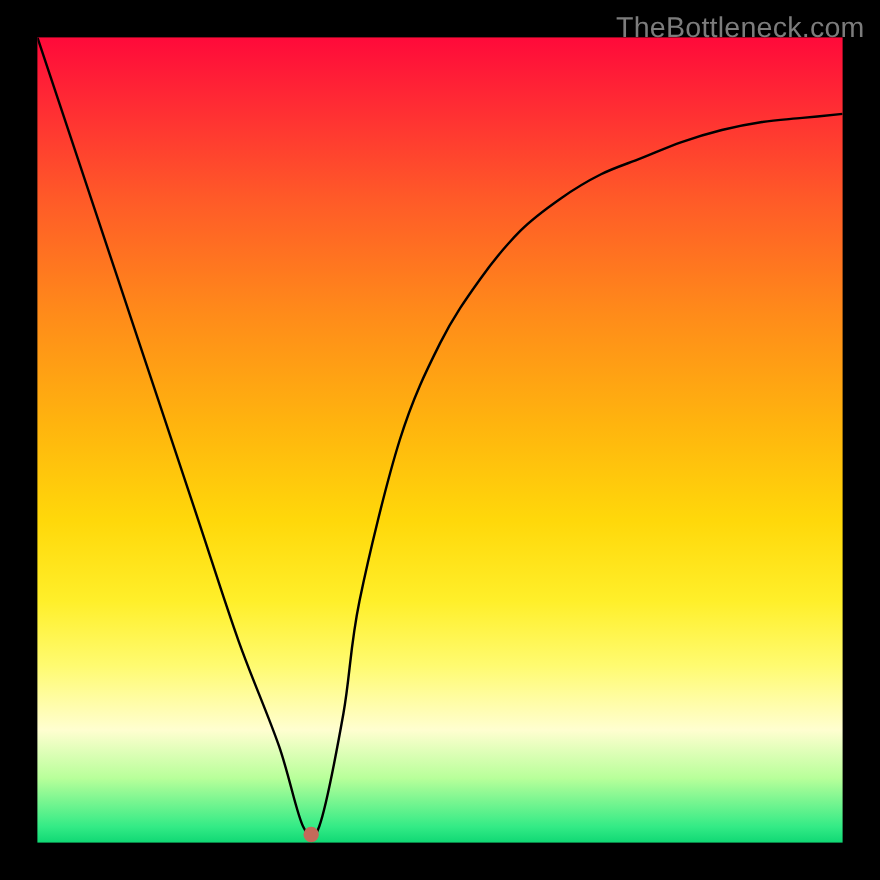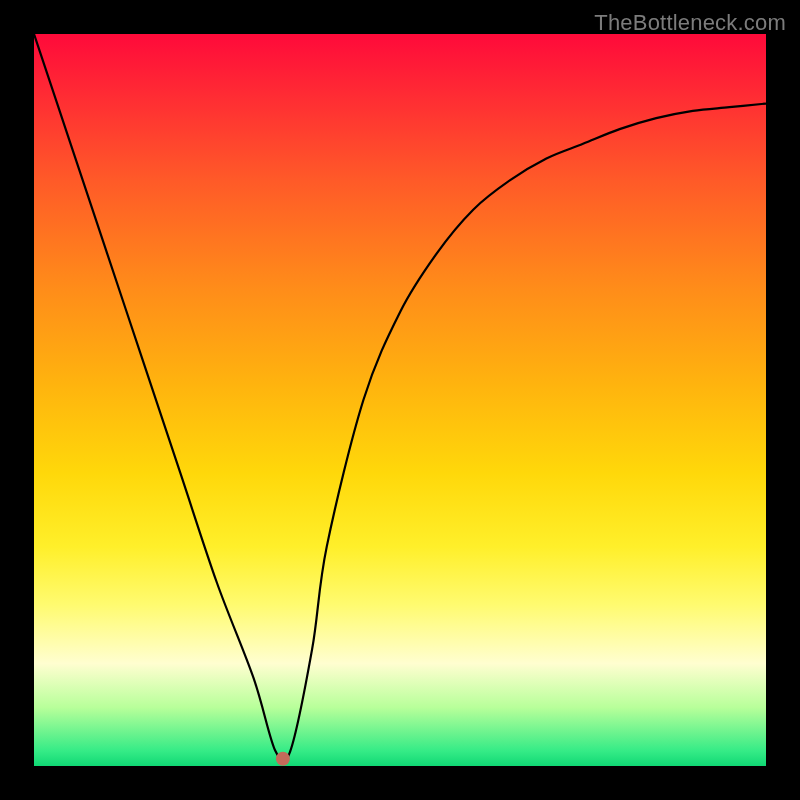--- a/index.html
+++ b/index.html
@@ -54,21 +54,21 @@
   }
   .marker {
     fill: #c46a5a;
     stroke: none;
   }
   .watermark {
     position: absolute;
     top: 10px;
     right: 14px;
     color: #7c7c7c;
-    font-size: 22px;
+    font-size: 26px;
     font-weight: 500;
     letter-spacing: 0.2px;
     user-select: none;
   }
 </style>
 </head>
 <body>
 
 <div class="frame">
 

